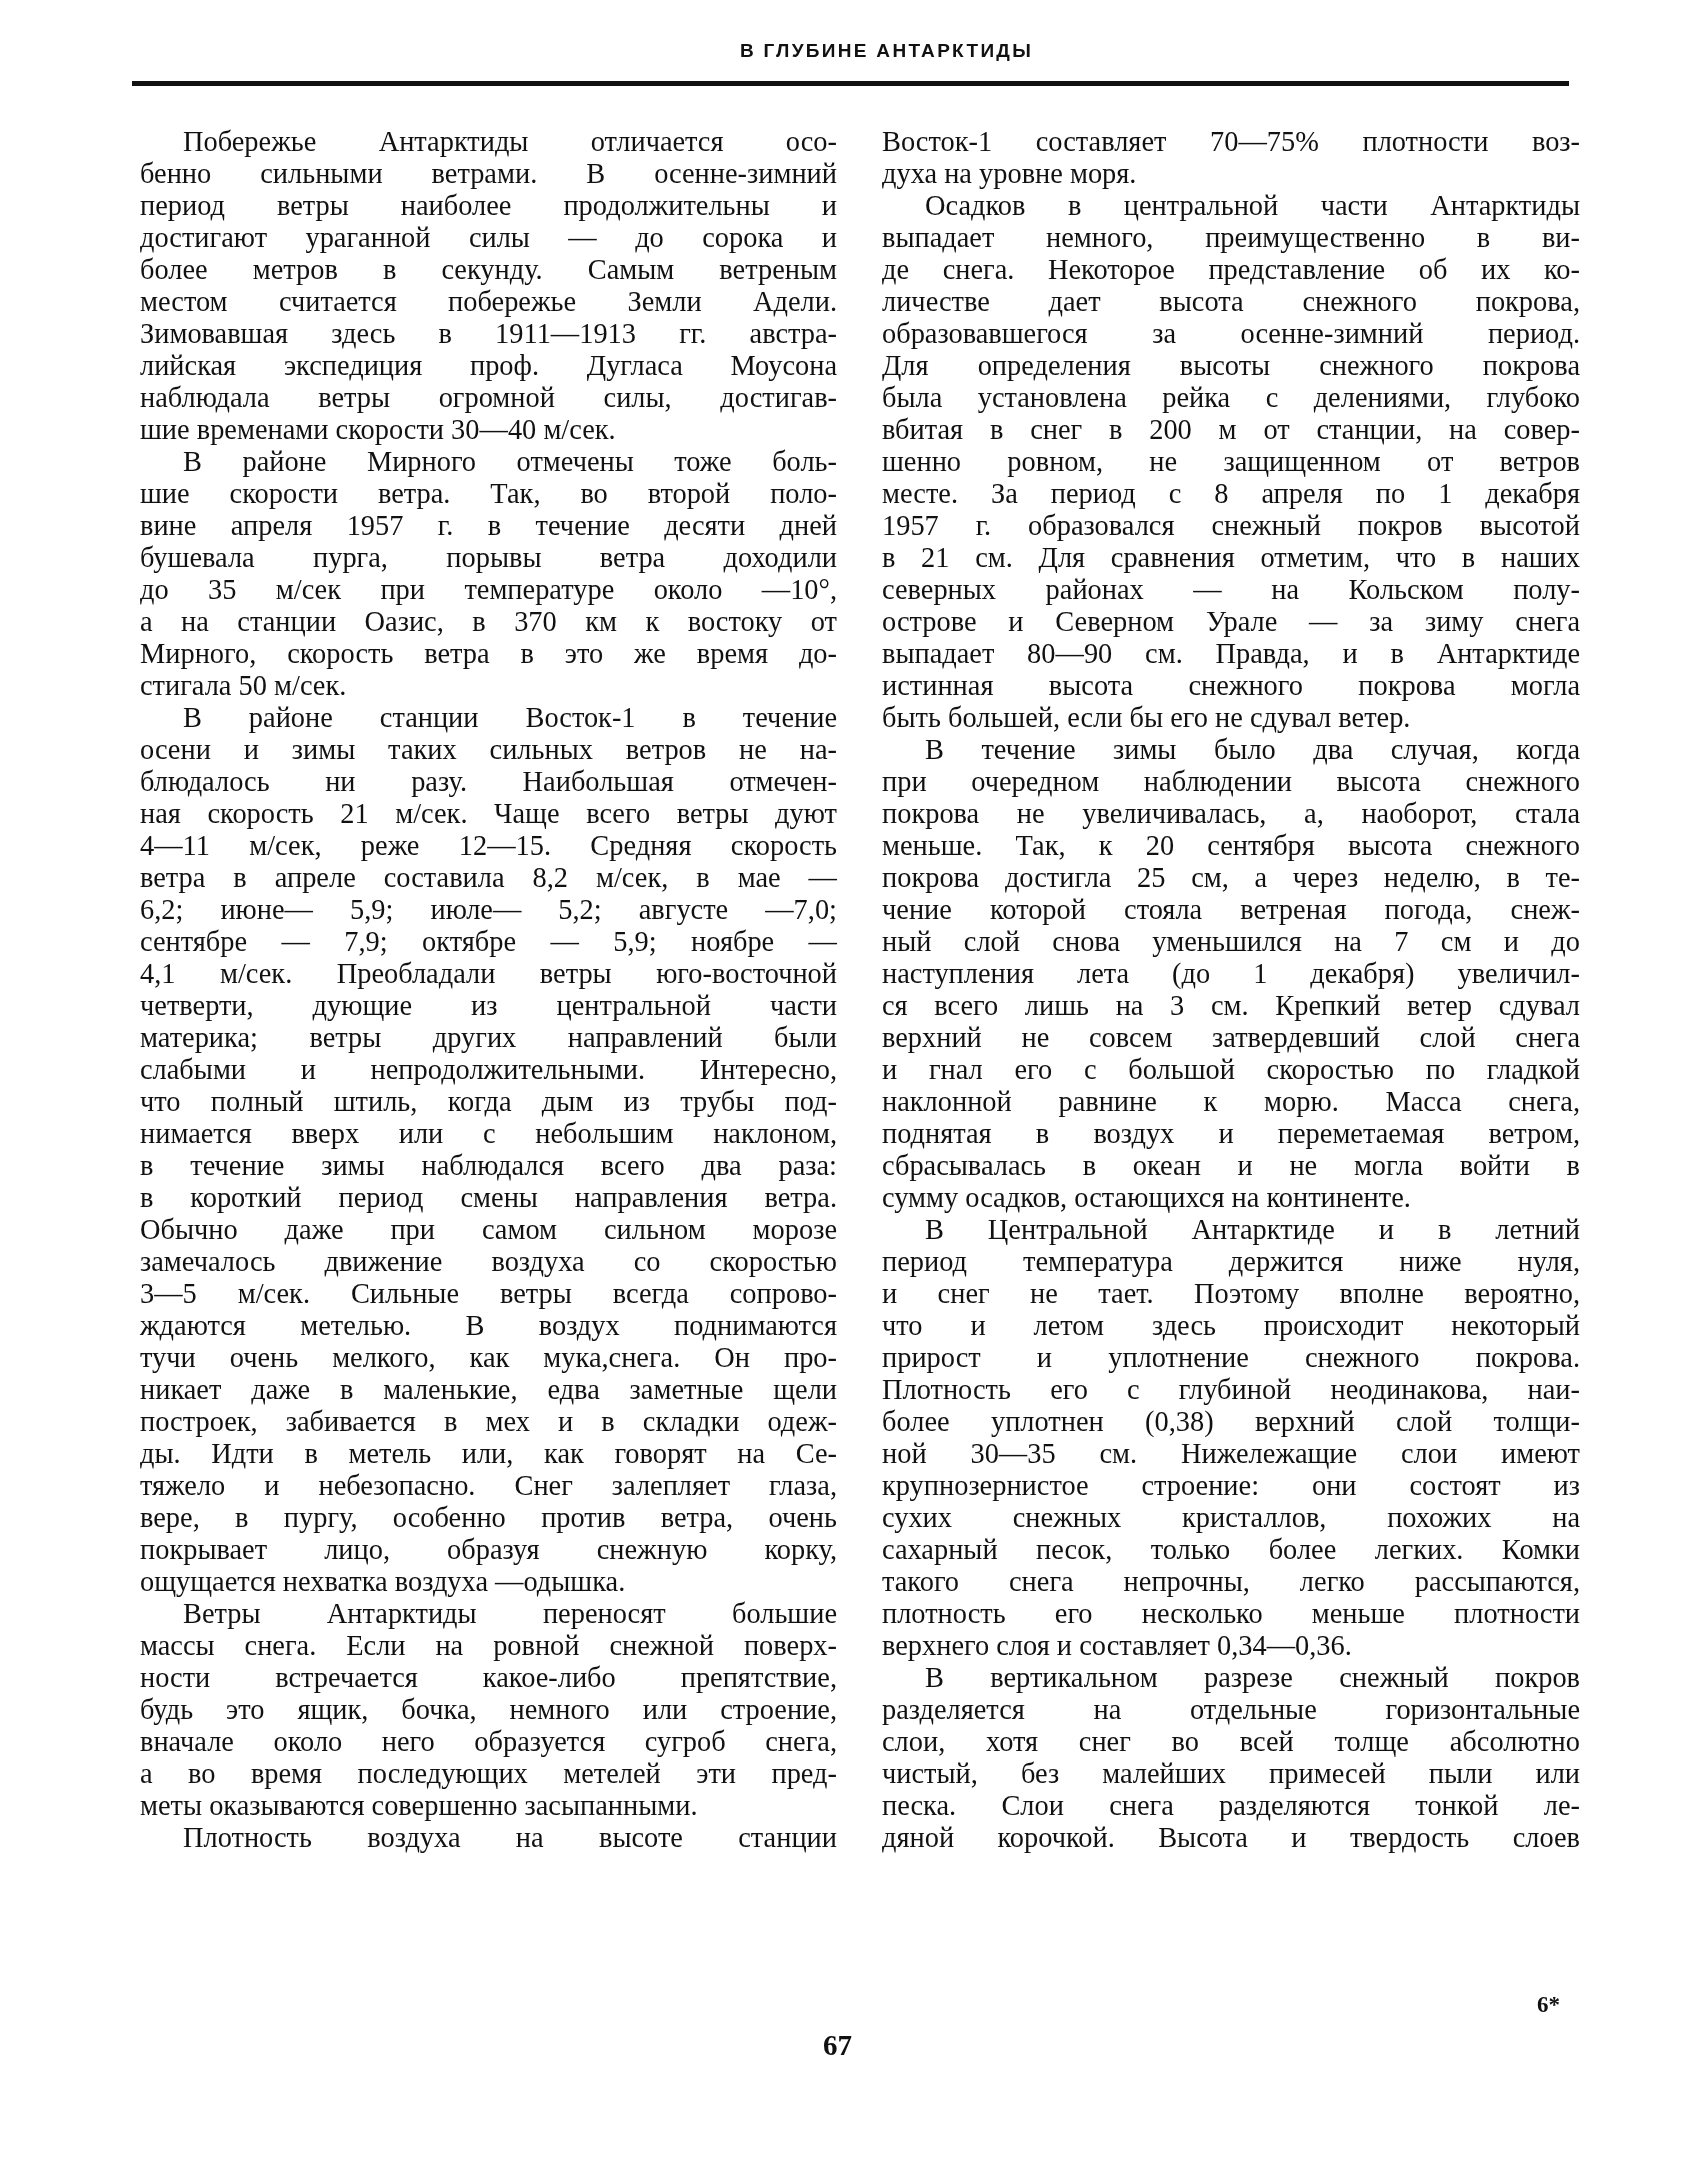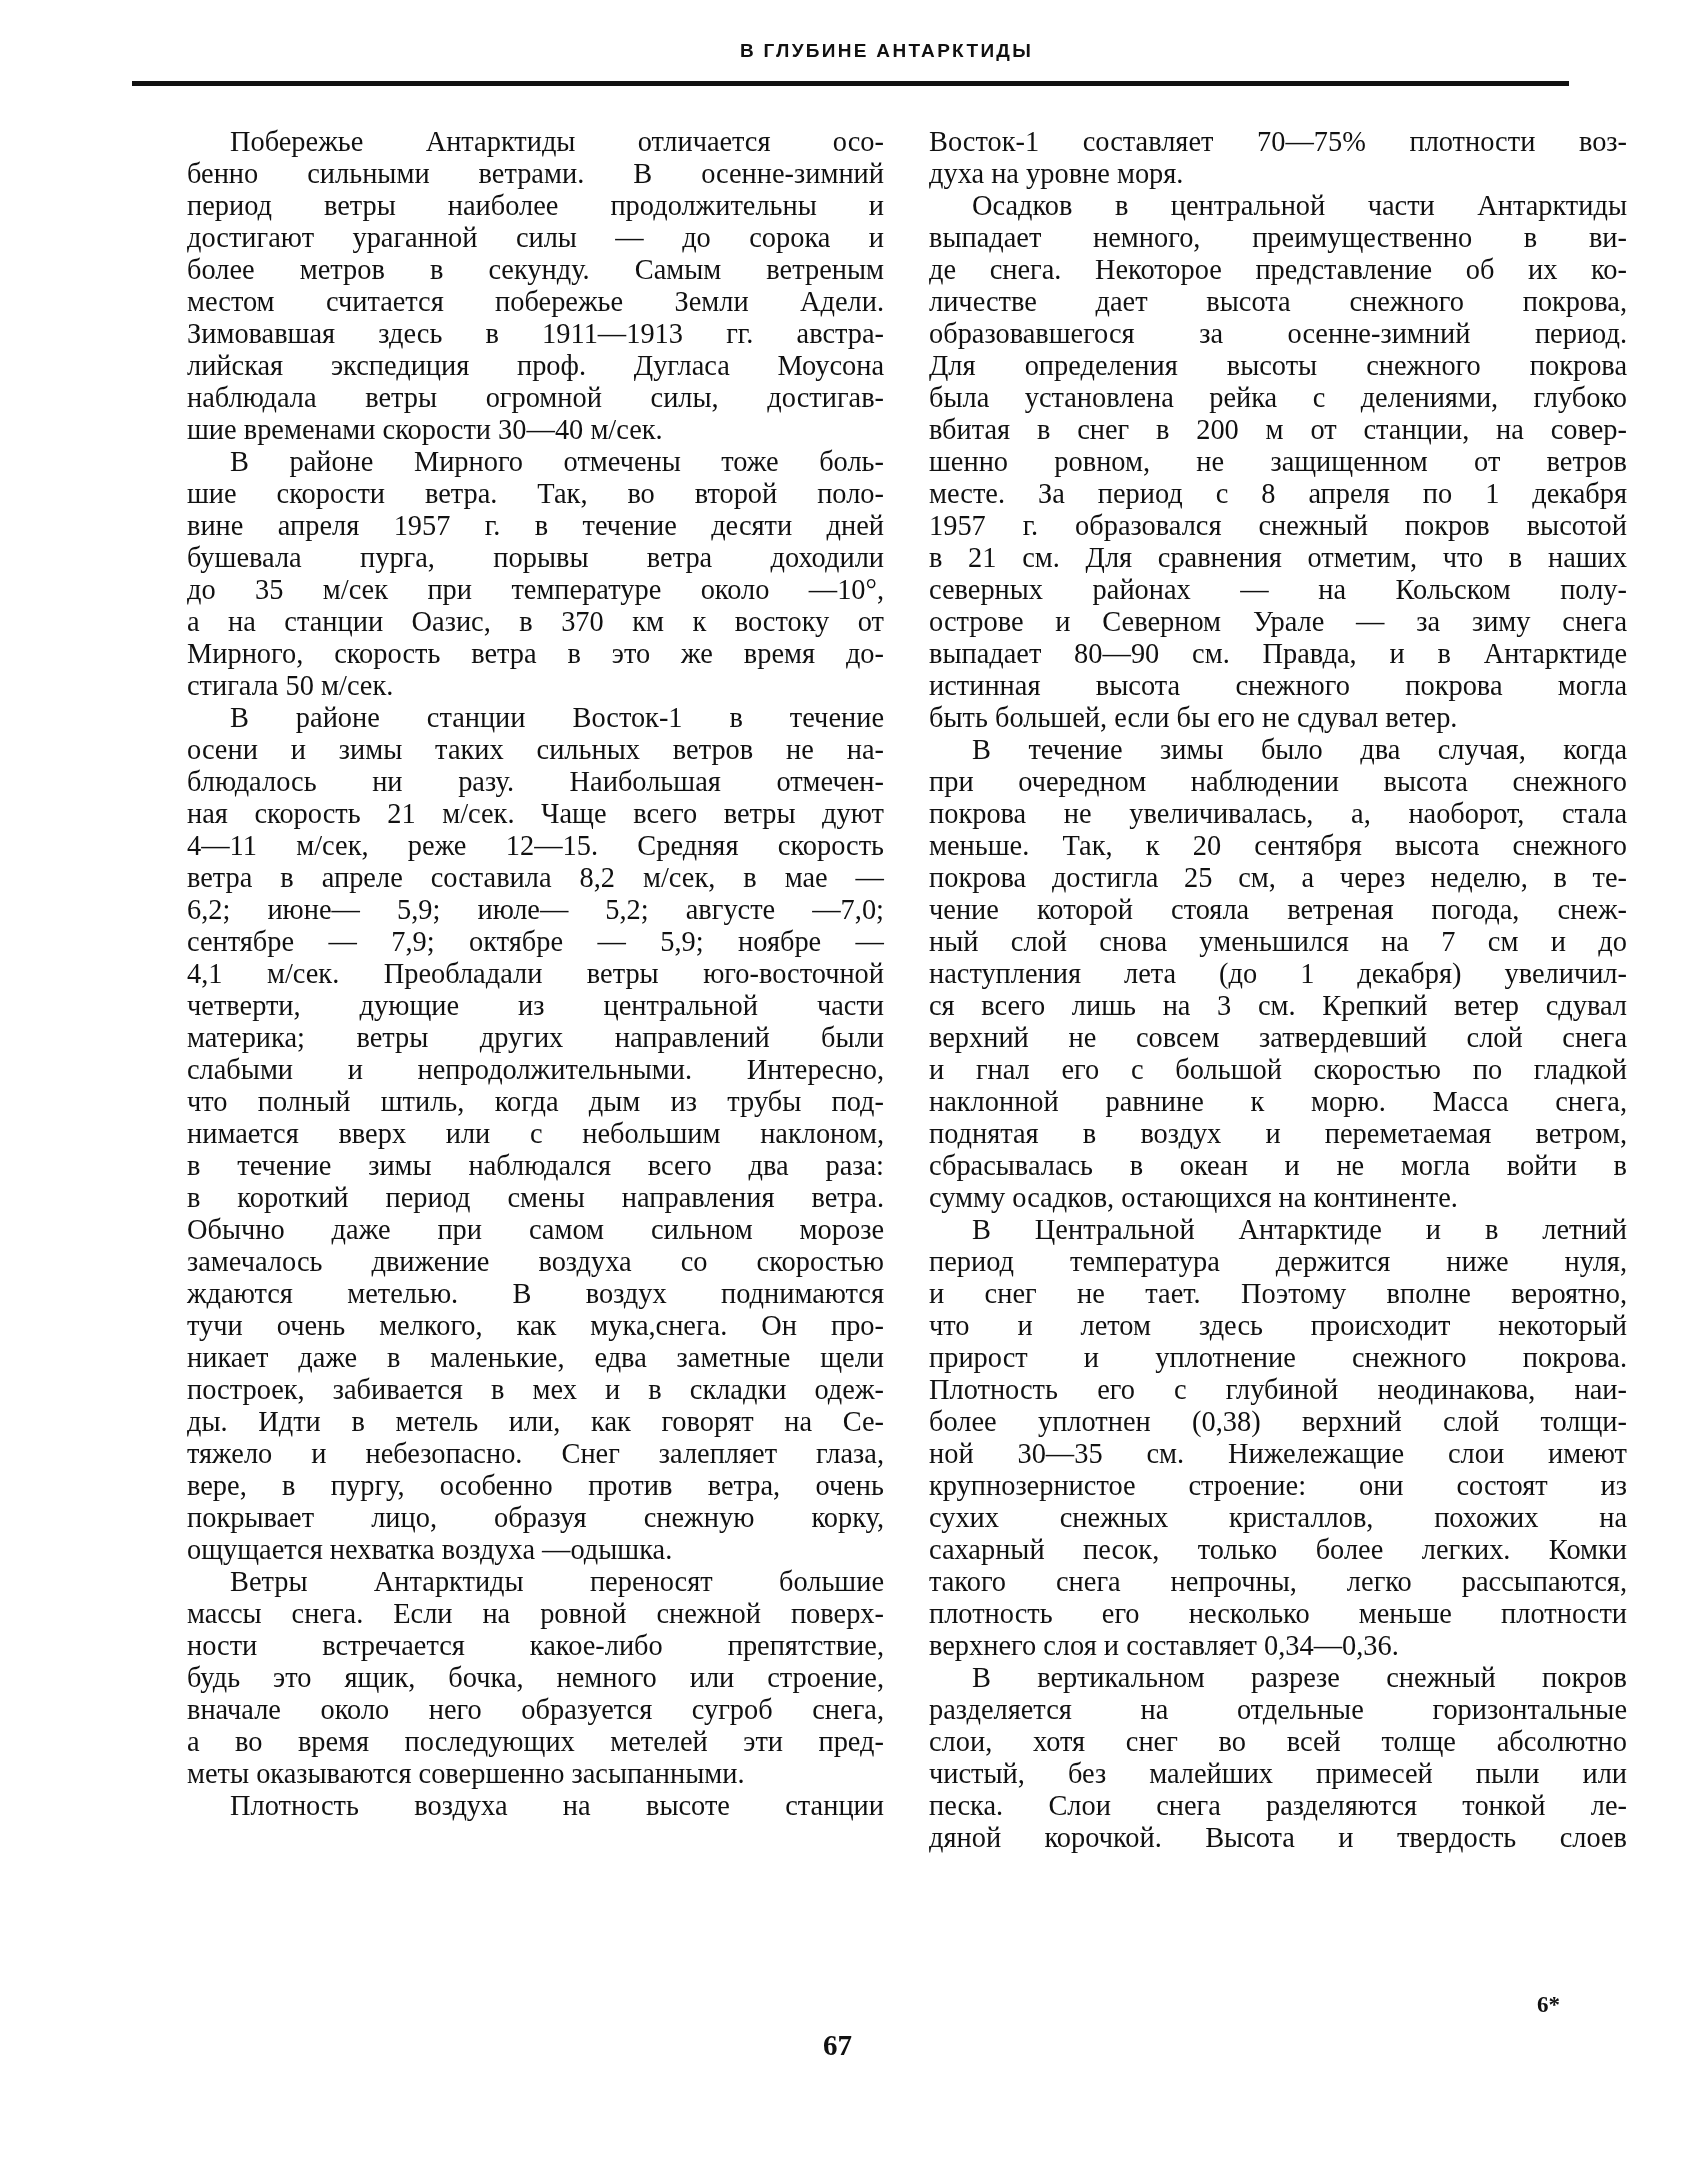--- a/index.html
+++ b/index.html
@@ -12,21 +12,20 @@
     margin-left:36px;
   }
   .rule {
     position:absolute; left:132px; top:81px; width:1437px; height:5.4px;
     background:#111;
   }
   .column {
     position:absolute; top:126px;
     font-family:"Liberation Serif", serif; font-size:28.4px; line-height:32px;
     text-align:justify;
-    margin-left:47px;
   }
   .col-left { left:140px; width:697px; }
   .col-right { left:882px; width:698px; }
   .line { display:block; white-space:nowrap; height:32px; text-align-last:justify; text-align:justify; }
   .line.last { text-align-last:left; }
   .line.indent { padding-left:43px; }
   .folio {
     position:absolute; left:823px; top:2029px;
     font-family:"Liberation Serif", serif; font-size:29px; font-weight:bold;
   }
@@ -72,20 +71,21 @@
       <span class="line">4,1 м/сек. Преобладали ветры юго-восточной</span>
       <span class="line">четверти, дующие из центральной части</span>
       <span class="line">материка; ветры других направлений были</span>
       <span class="line">слабыми и непродолжительными. Интересно,</span>
       <span class="line">что полный штиль, когда дым из трубы под-</span>
       <span class="line">нимается вверх или с небольшим наклоном,</span>
       <span class="line">в течение зимы наблюдался всего два раза:</span>
       <span class="line">в короткий период смены направления ветра.</span>
       <span class="line">Обычно даже при самом сильном морозе</span>
       <span class="line">замечалось движение воздуха со скоростью</span>
+      <span class="line">3—5 м/сек. Сильные ветры всегда сопрово-</span>
       <span class="line">ждаются метелью. В воздух поднимаются</span>
       <span class="line">тучи очень мелкого, как мука,снега. Он про-</span>
       <span class="line">никает даже в маленькие, едва заметные щели</span>
       <span class="line">построек, забивается в мех и в складки одеж-</span>
       <span class="line">ды. Идти в метель или, как говорят на Се-</span>
       <span class="line">тяжело и небезопасно. Снег залепляет глаза,</span>
       <span class="line">вере, в пургу, особенно против ветра, очень</span>
       <span class="line">покрывает лицо, образуя снежную корку,</span>
       <span class="line last">ощущается нехватка воздуха —одышка.</span>
       <span class="line indent">Ветры Антарктиды переносят большие</span>

